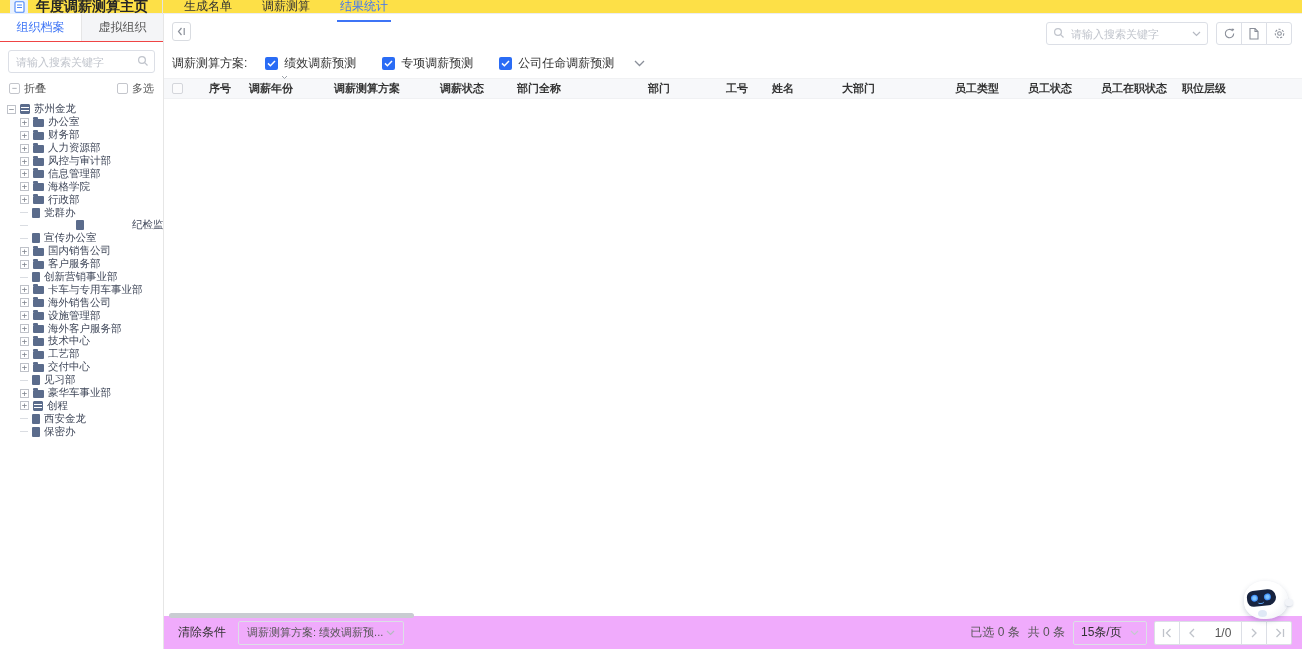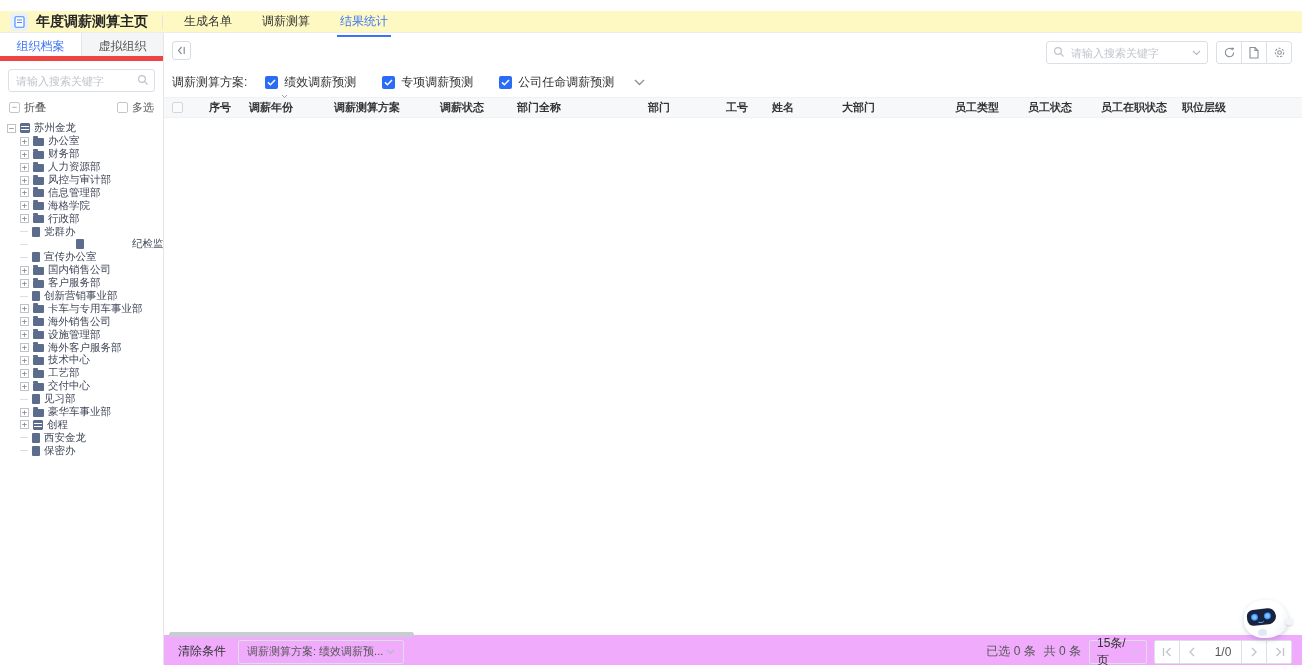--- a/index.html
+++ b/index.html
@@ -1,34 +1,34 @@
 <!DOCTYPE html>
 <html><head>
 <meta charset="utf-8">
 <style>
   * { box-sizing: border-box; margin: 0; padding: 0; }
   html,body { width: 1302px; height: 665px; overflow: hidden; }
   body { font-family: "Liberation Sans", "DejaVu Sans", sans-serif; background: #fff; color: #333; font-size: 12px; }
 
   
-  .app-header { height: 22px; display: flex; align-items: center; border-bottom: 1px solid #ededf0; background:#fef9c3;margin-top:11px; }
+  .app-header { height: 14px; display: flex; align-items: center; border-bottom: 1px solid #ededf0; background:#fde047; }
   .app-icon { width: 18px; height: 18px; margin: 0 8px 0 10px; background: #e8f1fe; border-radius: 3px; display:flex; align-items:center; justify-content:center; }
   .app-title { font-size: 14px; font-weight: bold; color: #262626; margin-right: 14px; }
   .hdr-divider { width: 1px; height: 14px; background: #e3e3e3; margin-right: 6px; }
   .hdr-tab { padding: 0 15px; height: 30px; line-height: 29px; font-size: 12px; color: #333; cursor: pointer; position: relative; }
   .hdr-tab.active { color: #3d74f6; }
   .hdr-tab.active::after { content:""; position:absolute; left: 12px; right: 12px; bottom: 0; height: 2px; background:#3d74f6; }
 
   
   .layout { display: flex; height: 635px; }
   .sidebar { width: 164px; border-right: 1px solid #e6e6e6; display: flex; flex-direction: column; background:#fff; }
   .main { flex: 1; position: relative; display: flex; flex-direction: column; }
 
   
-  .side-tabs { display: flex; height: 28px; border-bottom: 5px solid #ef4444; font-size: 12px; }
+  .side-tabs { display: flex; height: 28px; border-bottom: 1px solid #ef4444; font-size: 12px; }
   .side-tab { flex: 1; text-align: center; line-height: 27px; background: #f4f5f7; color: #555; border-right: 1px solid #e6e6e6; cursor: pointer; }
   .side-tab:last-child { border-right: none; }
   .side-tab.active { background: #fff; color: #3d74f6; }
   .side-search { margin: 8px 8px 5px 8px; position: relative; }
   .side-search input { width: 100%; height: 23px; border: 1px solid #dcdfe6; border-radius: 3px; font-size: 11px; padding: 0 22px 0 7px; color:#333; outline: none; font-family: inherit; }
   .side-search input::placeholder { color: #c0c4cc; }
   .side-search .mag { position: absolute; right: 6px; top: 5px; }
   .side-ctrl { display: flex; align-items: center; justify-content: space-between; padding: 3px 9px 4px 9px; font-size: 11px; color: #555; }
   .ctrl-left, .ctrl-right { display: flex; align-items: center; gap: 4px; cursor: pointer; }
   .mini-box { width: 11px; height: 11px; border: 1px solid #c4c6cc; border-radius: 2px; background:#fff; font-size: 9px; line-height: 9px; text-align: center; color: #8a8f99; }
@@ -80,21 +80,21 @@
   .hscroll-thumb { position: absolute; left: 5px; bottom: 31px; width: 245px; height: 5px; border-radius: 3px; background: #c9ccd2; cursor: pointer; }
 
   
   .bottom-bar { height: 33px; display: flex; align-items: center; justify-content: space-between; padding: 0 10px 0 14px; background: #f0abfc; }
   .bottom-left { display: flex; align-items: center; gap: 12px; }
   .clear-btn { font-size: 12px; color: #333; cursor: pointer; }
   .filter-select { width: 166px; height: 24px; border: 1px solid #dcdfe6; border-radius: 2px; display: flex; align-items: center; justify-content: space-between; padding: 0 8px; cursor: pointer; }
   .filter-select span { font-size: 11px; color: #555; white-space: nowrap; overflow: hidden; }
   .bottom-right { display: flex; align-items: center; gap: 8px; }
   .count-text { font-size: 12px; color: #555; }
-  .size-select { width: 58px; height: 24px; border: 1px solid #dcdfe6; border-radius: 2px; display: flex; align-items: center; justify-content: space-between; padding: 0 7px; cursor: pointer; font-size: 12px; color: #333; }
+  .size-select { width: 74px; height: 24px; border: 1px solid #dcdfe6; border-radius: 2px; display: flex; align-items: center; justify-content: space-between; padding: 0 7px; cursor: pointer; font-size: 12px; color: #333; }
   .pager { display: flex; align-items: center; }
   .pg-btn { width: 26px; height: 24px; border: 1px solid #dcdfe6; background: #fff; display: flex; align-items: center; justify-content: center; margin-left: -1px; cursor: pointer; }
   .pg-btn:first-child { border-radius: 2px 0 0 2px; }
   .pg-btn:last-child { border-radius: 0 2px 2px 0; }
   .pg-num { min-width: 38px; text-align: center; font-size: 12px; color: #555; padding: 0 4px; height: 24px; line-height: 23px; border-top: 1px solid #dcdfe6; border-bottom: 1px solid #dcdfe6; margin-left: -1px; background:#fff; }
 
   
   .robot { position: absolute; right: 11px; bottom: 28px; width: 47px; height: 42px; cursor: pointer; }
   .robot-head { position: absolute; left: 0; top: 2px; width: 44px; height: 38px; background: radial-gradient(circle at 35% 30%, #ffffff 55%, #e9edf3 100%); border-radius: 50% 54% 52% 48%; box-shadow: 0 2px 5px rgba(60,80,120,.25); }
   .robot-ear { position: absolute; right: -2px; top: 20px; width: 8px; height: 7px; background: #f2f4f8; border-radius: 3px; box-shadow: 0 1px 2px rgba(60,80,120,.2); }

